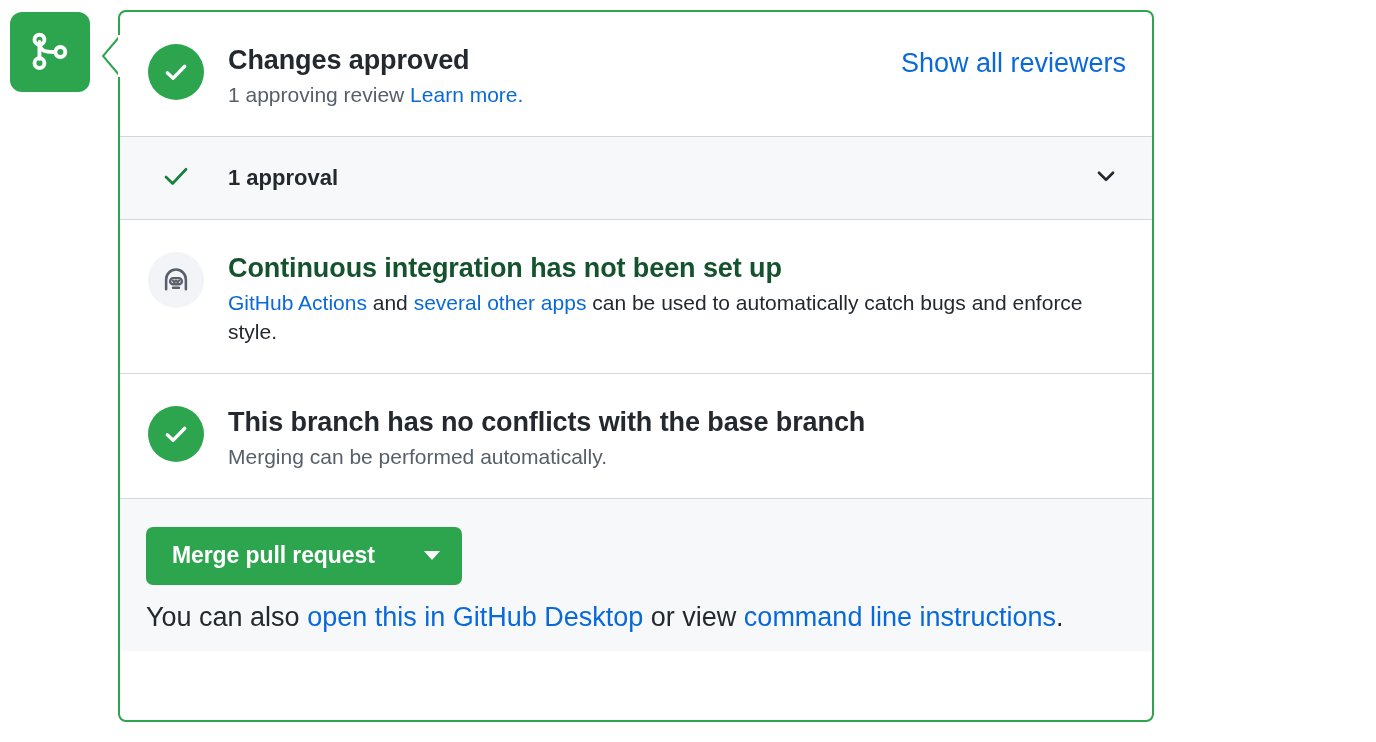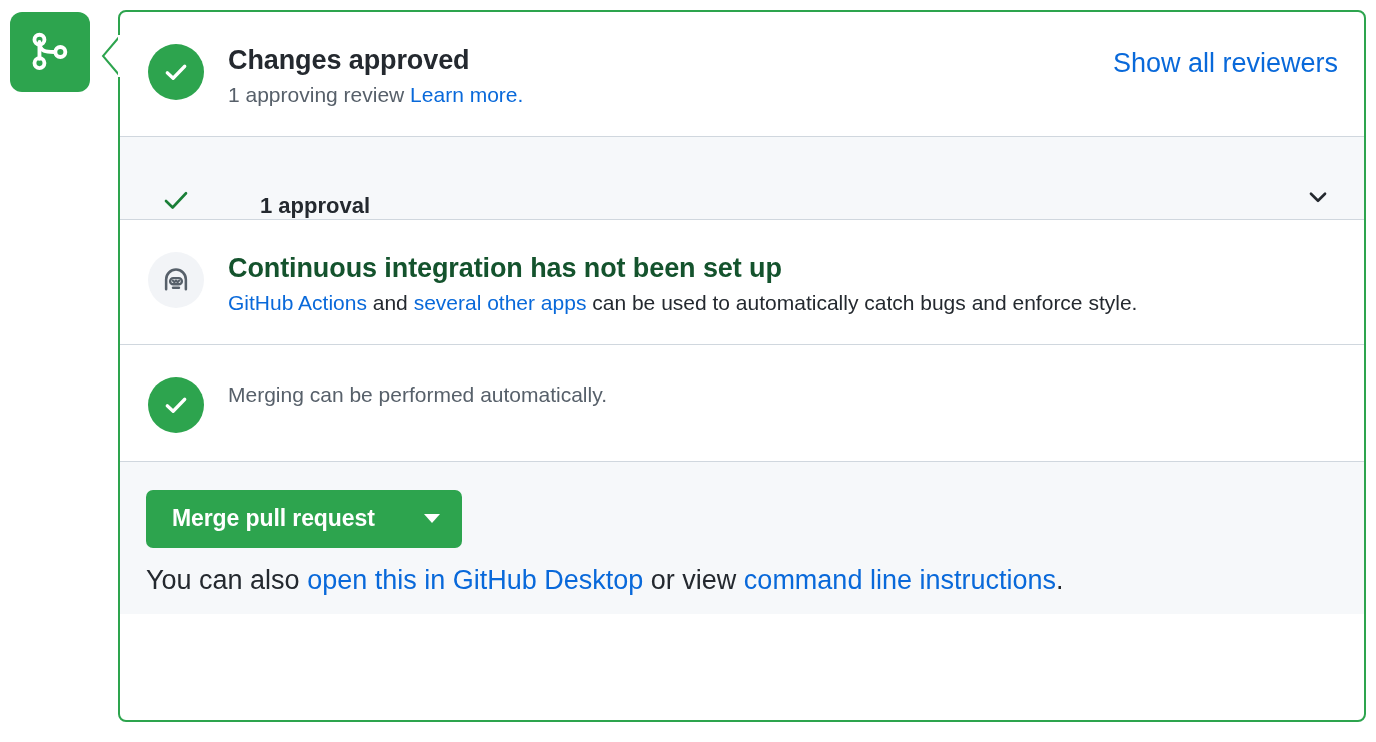--- a/index.html
+++ b/index.html
@@ -34,21 +34,21 @@
     align-items: center;
     justify-content: center;
   }
   .state-badge svg { display: block; }
 
   
   .merge-box {
     position: absolute;
     left: 118px;
     top: 10px;
-    width: 1248px;
+    width: 1036px;
     height: 712px;
     box-sizing: border-box;
     border: 2px solid #2da44e;
     border-radius: 8px;
     background: #ffffff;
     overflow: hidden;
   }
 
   
   .caret-outer {
@@ -135,24 +135,23 @@
     white-space: nowrap;
   }
 
   
   .approval-row {
     background: #f6f8fa;
     border-top: 1px solid #d0d7de;
     border-bottom: 1px solid #d0d7de;
     height: 84px;
     display: flex;
-    align-items: flex-end;
+    align-items: center;
     padding: 0 26px;
     box-sizing: border-box;
-    gap: 32px;
   }
   .approval-check {
     width: 60px;
     min-width: 60px;
     display: flex;
     align-items: center;
     justify-content: center;
     margin-right: 22px;
   }
   .approval-label {
@@ -314,20 +313,21 @@
 
     <div class="section section-head">
       <div class="icon-slot">
         <div class="icon-circle-green">
           <svg width="30" height="30" viewBox="0 0 24 24" aria-hidden="true">
             <path d="M5 12.6 L9.7 17 L19 7.4" stroke="#ffffff" stroke-width="2.6" fill="none" stroke-linecap="round" stroke-linejoin="round"></path>
           </svg>
         </div>
       </div>
       <div class="head-text">
+        <div class="head-title">This branch has no conflicts with the base branch</div>
         <div class="head-sub">Merging can be performed automatically.</div>
       </div>
     </div>
 
     <div class="divider"></div>
 
     <div class="merge-footer">
       <div class="split-button">
         <div class="split-main">Merge pull request</div>
         <div class="split-divider"></div>

